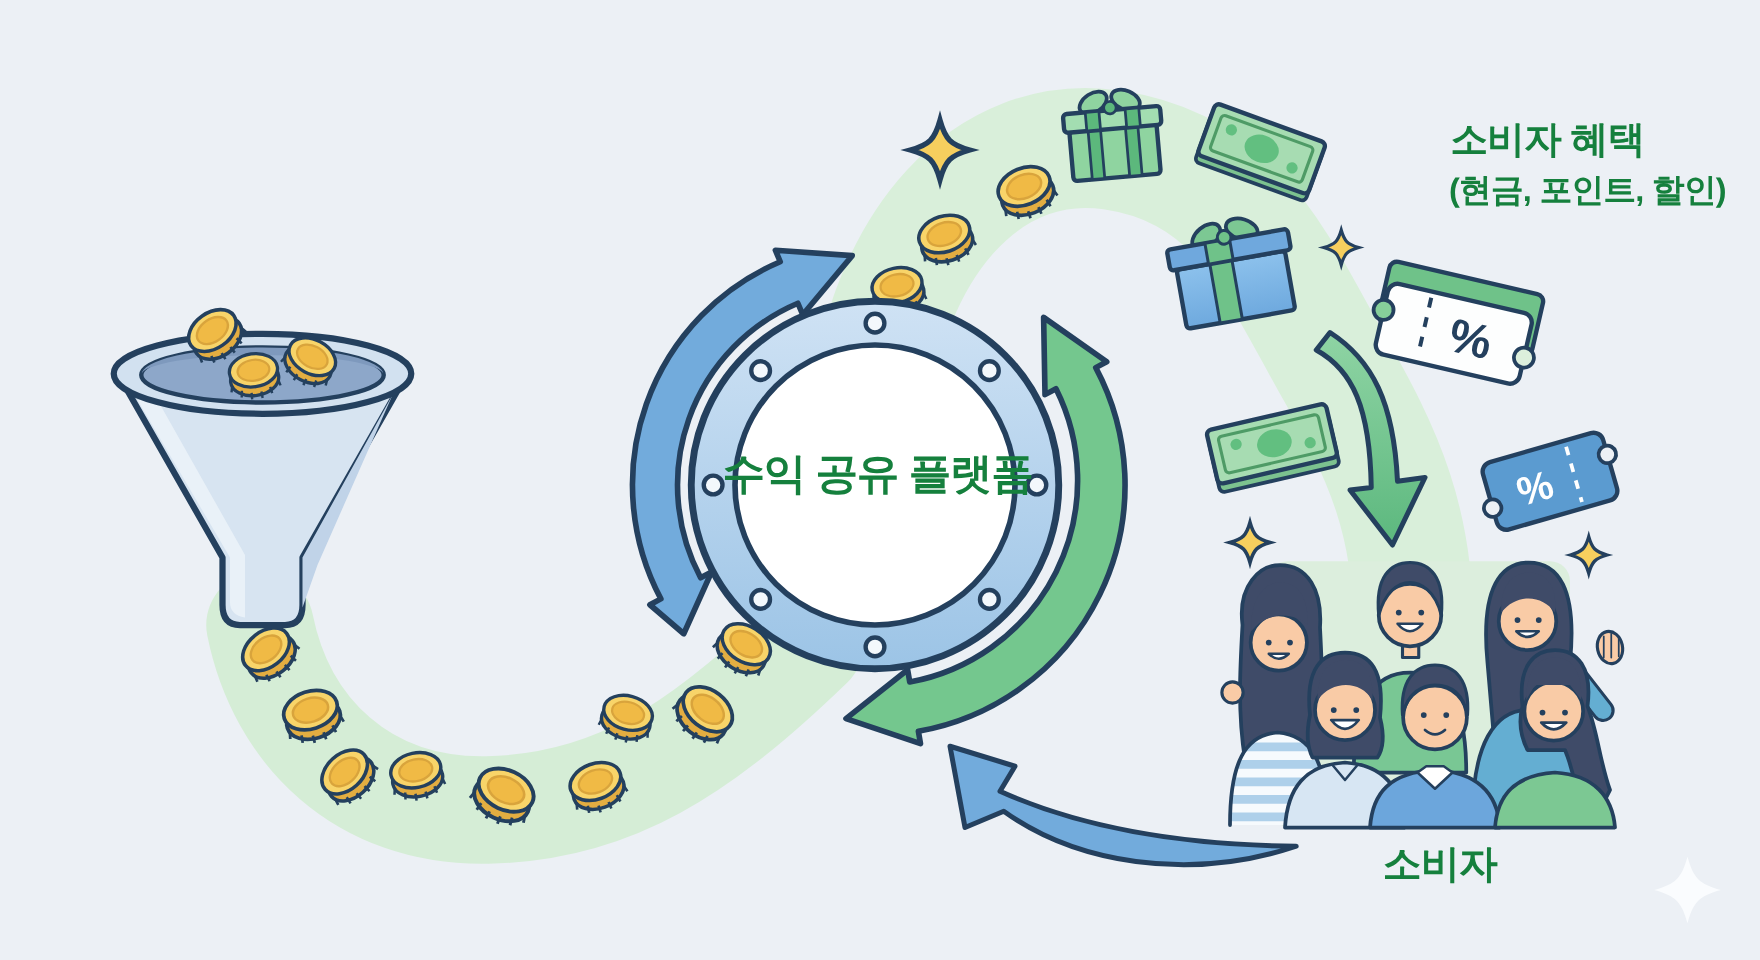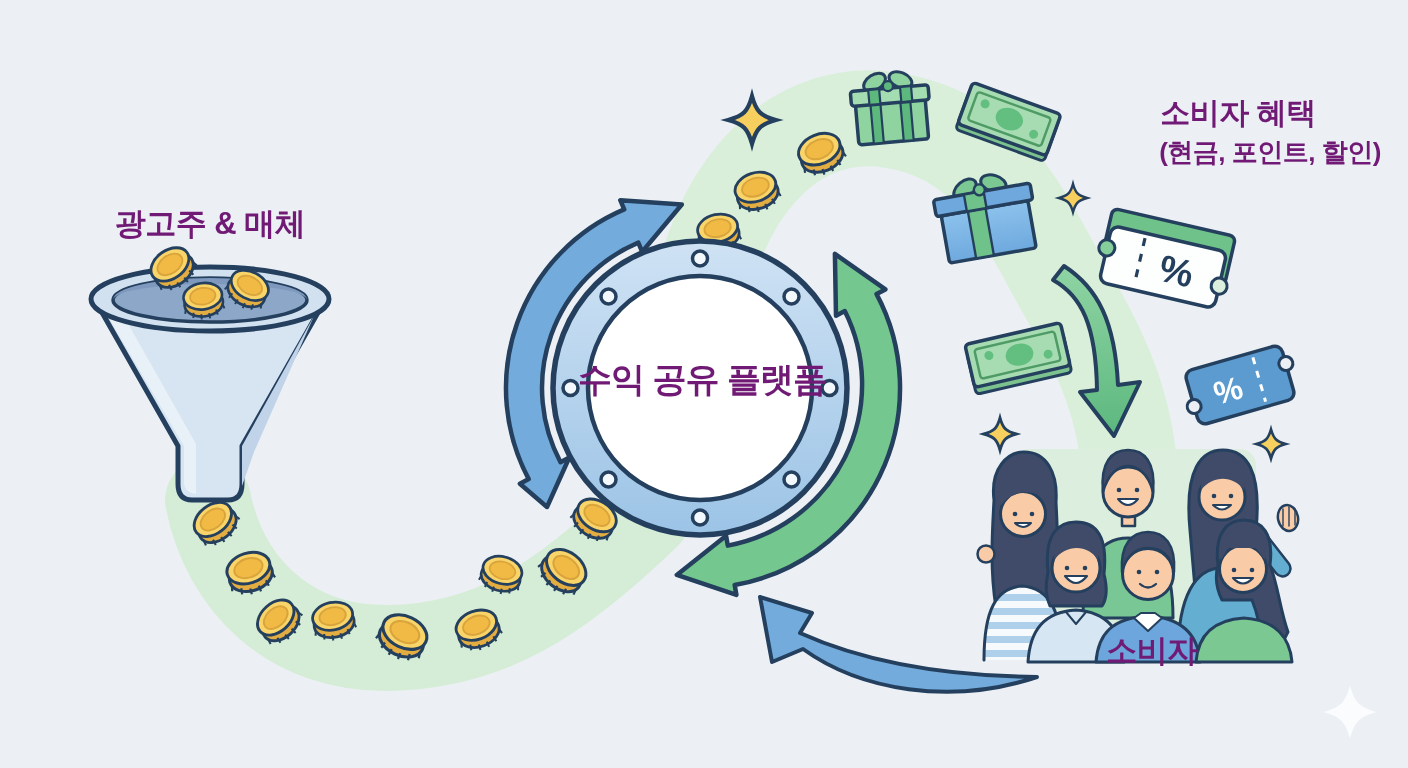--- a/index.html
+++ b/index.html
@@ -4,21 +4,21 @@
 <style>
   html,body{margin:0;padding:0;}
   .stage{
     position:relative;width:1408px;height:768px;overflow:hidden;
     background:#ecf0f5;
     font-family:"Liberation Sans","DejaVu Sans",sans-serif;
   }
   .stage svg{position:absolute;left:0;top:0;}
   .lbl{
     position:absolute;transform:translate(-50%,-50%);
-    color:#701a75;white-space:nowrap;text-align:center;
+    color:#15803d;white-space:nowrap;text-align:center;
     letter-spacing:-0.5px;line-height:1.1;
   }
   .lbl.big{font-weight:800;}
   .lbl.sub{font-weight:600;}
 </style>
 </head>
 <body>
 
 <div class="stage">
 <svg width="1408" height="768" viewBox="0 0 1408 768">
@@ -256,18 +256,17 @@
       <path d="M 1233,578 Q 1243,589 1253,578 Z" fill="#ffffff" stroke="#24405e" stroke-width="2.2"></path>
       <path d="M 1196,662 C 1198,636 1212,620 1244,618 C 1276,620 1290,638 1292,662 Z" fill="#7cc893" stroke="#24405e" stroke-width="3"></path>
     </g>
   </g>
 
   <g>
     <path d="M 760,597 L 812,613 L 800,633 C 860,660 940,676 1037,677 C 950,706 860,690 803,649 L 772,662 Z" fill="#72abdc" stroke="#24405e" stroke-width="4" stroke-linejoin="round"></path>
   </g>
 </svg>
 
-<div class="lbl big" style="left:210px;top:224px;font-size:31px;">광고주 &amp; 매체</div>
 <div class="lbl big" style="left:702px;top:380px;font-size:34px;letter-spacing:-1px;">수익 공유 플랫폼</div>
 <div class="lbl big" style="left:1238px;top:112px;font-size:30px;">소비자 혜택</div>
 <div class="lbl sub" style="left:1238px;top:152px;font-size:26px;margin-left:32px;">(현금, 포인트, 할인)</div>
-<div class="lbl big" style="left:1152px;top:651px;font-size:31px;">소비자</div>
+<div class="lbl big" style="left:1152px;top:692px;font-size:31px;">소비자</div>
 </div>
 
 </body></html>

